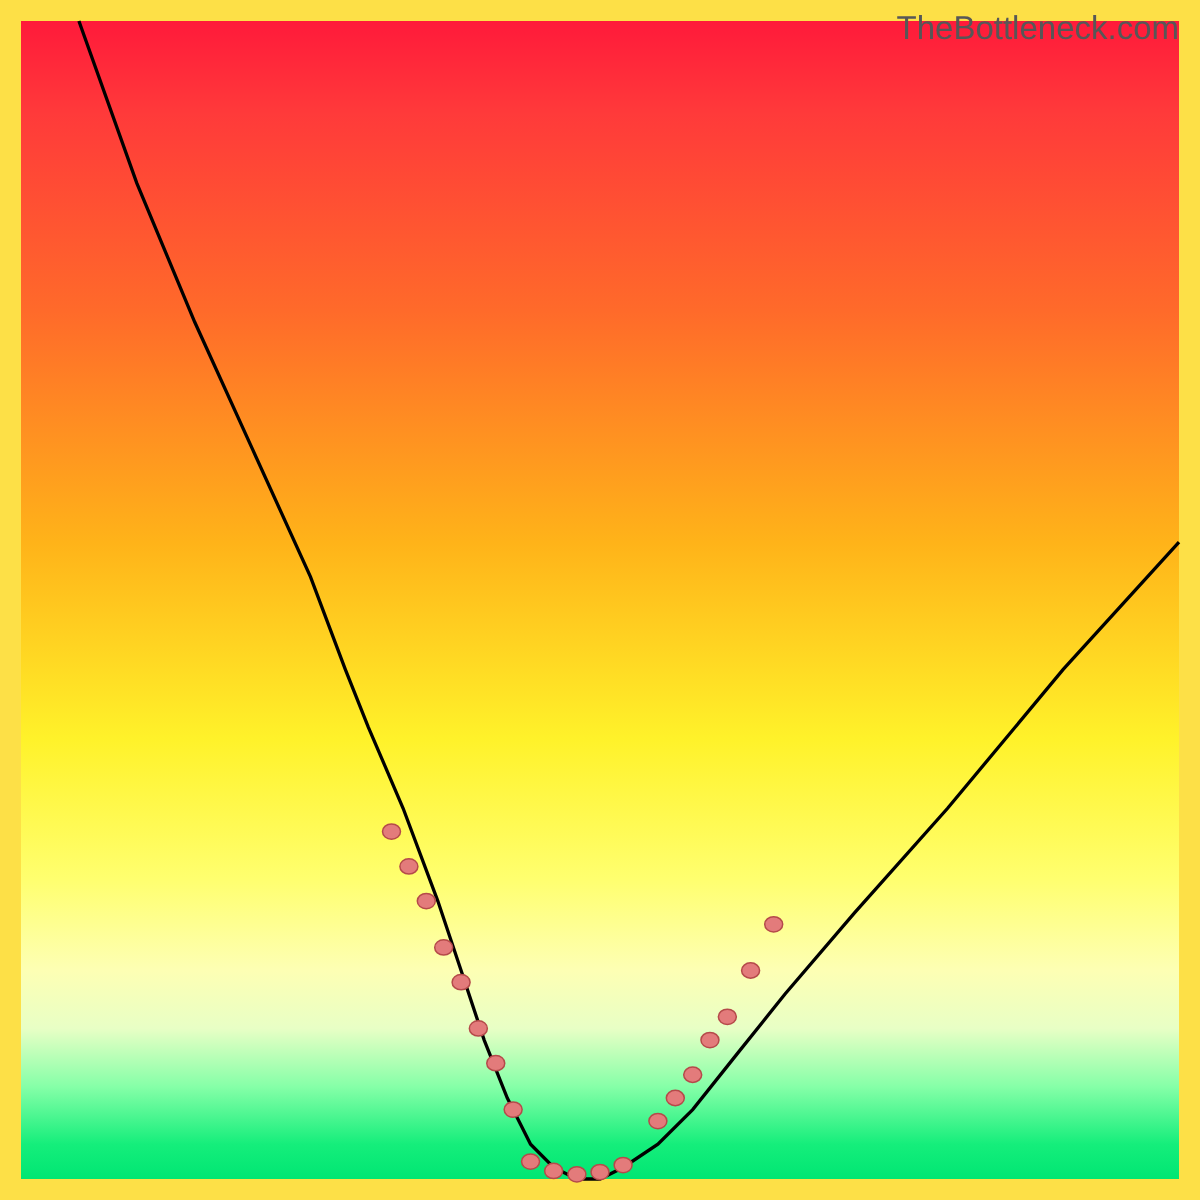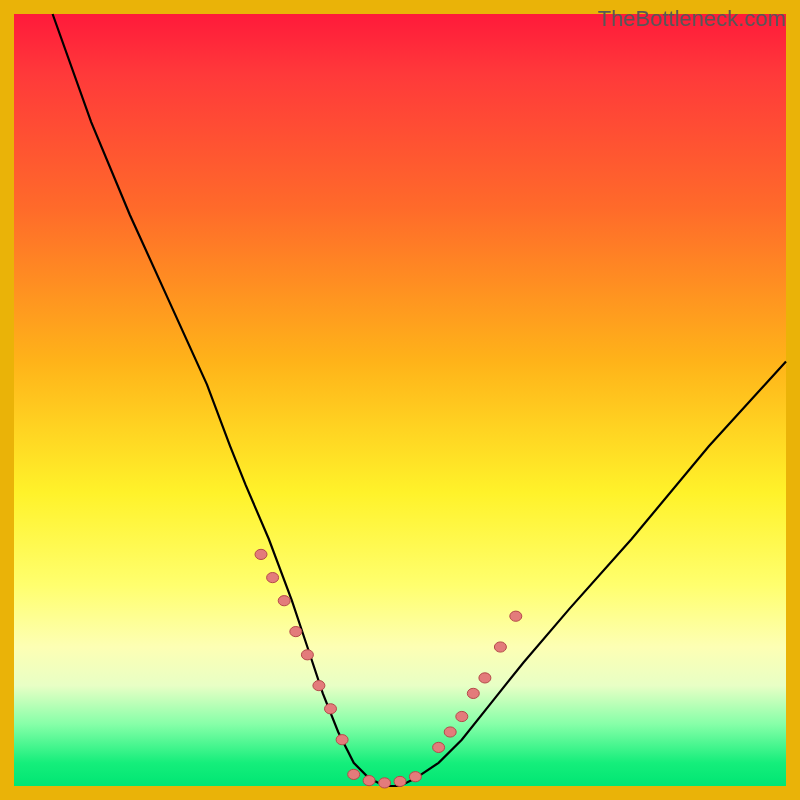--- a/index.html
+++ b/index.html
@@ -10,21 +10,21 @@
     overflow: hidden;
     background: #000;
     font-family: Arial, "Helvetica Neue", Helvetica, sans-serif;
   }
   .frame {
     position: absolute;
     left: 0;
     top: 0;
     width: 800px;
     height: 800px;
-    background: #eab308;
+    background: #fde047;
   }
   .plot-area {
     position: absolute;
     left: 14px;
     top: 14px;
     width: 772px;
     height: 772px;
     
     background: linear-gradient(
       to bottom,

